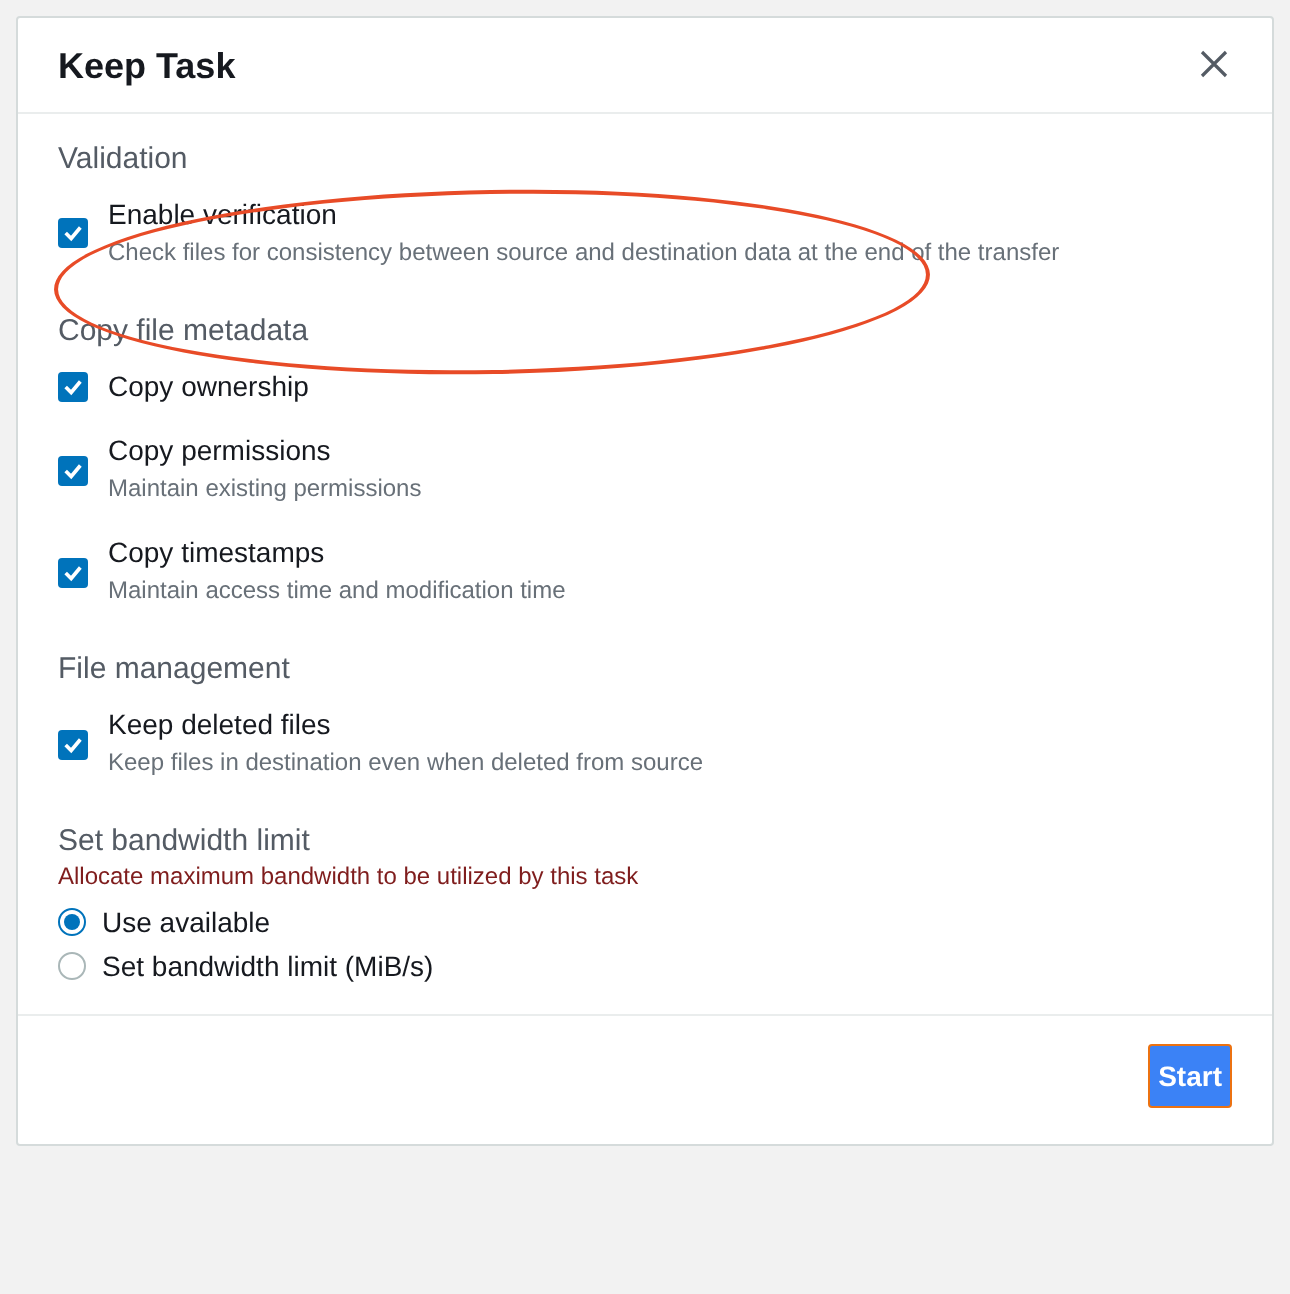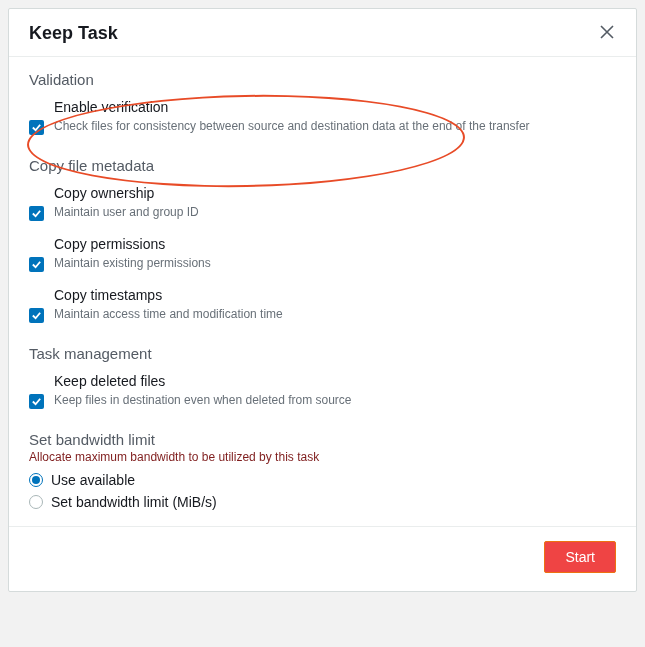--- a/index.html
+++ b/index.html
@@ -49,21 +49,21 @@
       font-weight: 400;
     }
     .section-subtitle {
       font-size: 12px;
       color: #7f1d1d;
       margin-top: 2px;
       margin-bottom: 8px;
     }
     .checkbox-row {
       display: flex;
-      align-items: flex-end;
+      align-items: center;
       margin-bottom: 14px;
     }
     .checkbox {
       width: 15px;
       height: 15px;
       background: #0073bb;
       border-radius: 2px;
       margin-right: 10px;
       margin-top: 1px;
       flex-shrink: 0;
@@ -129,27 +129,27 @@
     .btn-cancel {
       background: none;
       border: none;
       color: #545b64;
       font-size: 14px;
       font-weight: 700;
       cursor: pointer;
       padding: 8px 12px;
     }
     .btn-start {
-      background: #ef4444;
+      background: #3b82f6;
       border: 1px solid #ec7211;
       color: #fff;
       font-size: 14px;
-      font-weight: 400;
-      cursor: pointer;
-      padding: 7px 20px;
+      font-weight: 700;
+      cursor: pointer;
+      padding: 7px 4px;
       border-radius: 2px;
     }
     .highlight-ellipse {
       position: absolute;
       border: 2px solid #e84b27;
       border-radius: 50%;
       width: 438px;
       height: 92px;
       left: 18px;
       top: 86px;
@@ -194,21 +194,20 @@
       <div class="section-title">Copy file metadata</div>
 
       <div class="checkbox-row">
         <div class="checkbox">
           <svg width="11" height="11" viewBox="0 0 12 12">
               <path d="M2 6 L5 9 L10 3" stroke="#fff" stroke-width="2" fill="none"></path>
             </svg>
         </div>
         <div class="checkbox-content">
           <div class="checkbox-label">Copy ownership</div>
-          <div class="checkbox-desc">Maintain user and group ID</div>
         </div>
       </div>
 
       <div class="checkbox-row">
         <div class="checkbox">
           <svg width="11" height="11" viewBox="0 0 12 12">
               <path d="M2 6 L5 9 L10 3" stroke="#fff" stroke-width="2" fill="none"></path>
             </svg>
         </div>
         <div class="checkbox-content">
@@ -224,21 +223,21 @@
             </svg>
         </div>
         <div class="checkbox-content">
           <div class="checkbox-label">Copy timestamps</div>
           <div class="checkbox-desc">Maintain access time and modification time</div>
         </div>
       </div>
     </div>
 
     <div class="section">
-      <div class="section-title">Task management</div>
+      <div class="section-title">File management</div>
       <div class="checkbox-row">
         <div class="checkbox">
           <svg width="11" height="11" viewBox="0 0 12 12">
               <path d="M2 6 L5 9 L10 3" stroke="#fff" stroke-width="2" fill="none"></path>
             </svg>
         </div>
         <div class="checkbox-content">
           <div class="checkbox-label">Keep deleted files</div>
           <div class="checkbox-desc">Keep files in destination even when deleted from source</div>
         </div>

